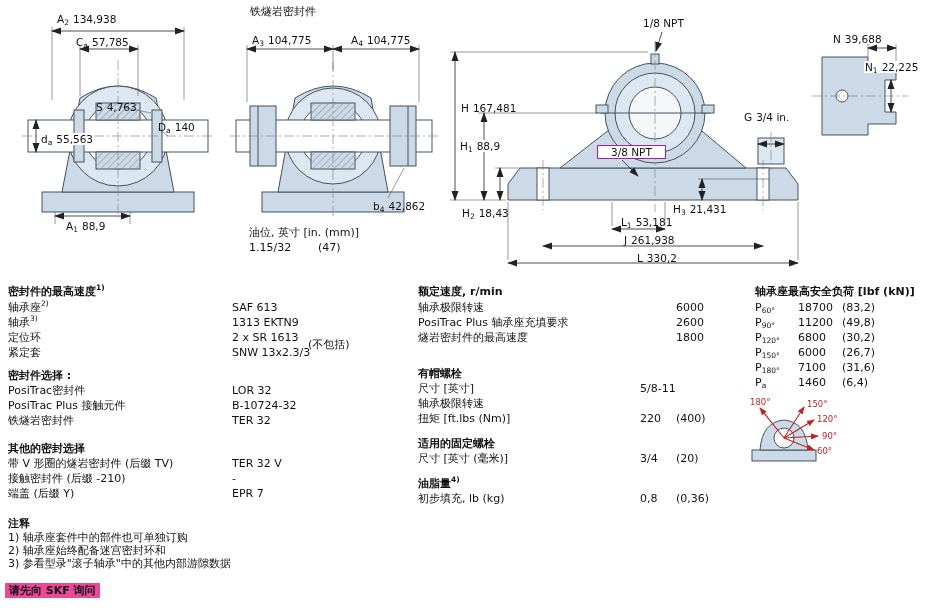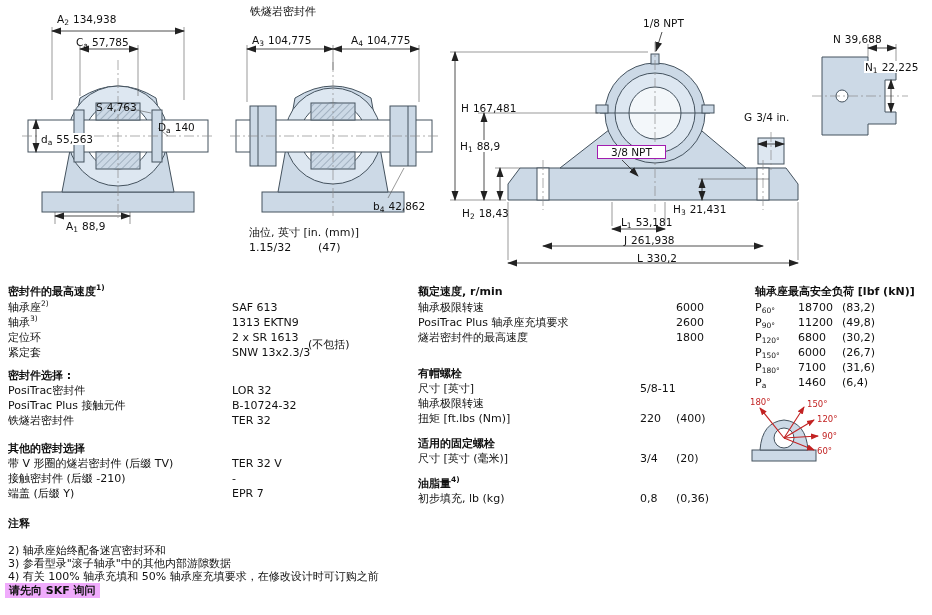--- a/index.html
+++ b/index.html
@@ -7,21 +7,21 @@
   #root{position:relative;width:932px;height:615px;background:#fff;overflow:hidden;font-size:11px}
   .line{position:absolute;white-space:nowrap;line-height:13px}
   .bold{font-weight:bold}
   sup{font-size:7.5px;line-height:0}
   sub{font-size:7.5px;line-height:0;vertical-align:-2px}
   .dim{position:absolute;white-space:nowrap;font-size:10.5px;line-height:12px}
   .dim .v{margin-left:4px}
   .bgw{background:#fff;padding:0 1px}
   .rt{text-align:right}
   .npt-box{position:absolute;font-size:10.5px;line-height:12px;border:1px solid #a21caf;background:#fff;padding:0 13px;white-space:nowrap}
-  .hl{background:#f0abfc;padding:1px 4px;font-weight:bold}
+  .hl{background:#ec4899;padding:1px 4px;font-weight:bold}
   
   .fillA{fill:#ccd9e6;stroke:#44525e;stroke-width:1}
   .fillB{fill:#dde7f1;stroke:#44525e;stroke-width:1}
   .whiteA{fill:#fff;stroke:#44525e;stroke-width:1}
   .whiteB{fill:#f3f7fa;stroke:#44525e;stroke-width:1}
   .hatch{fill:url(#hatchp);stroke:none}
   .cl{stroke:#8a8a8a;stroke-width:0.7;stroke-dasharray:10 3 2 3;fill:none}
   .dl{stroke:#222;stroke-width:0.8;fill:none}
   .ext{stroke:#555;stroke-width:0.6;fill:none}
   .out{stroke:#44525e;stroke-width:1;fill:none}
@@ -268,18 +268,18 @@
       <line x1="40" y1="48" x2="70" y2="60" class="redl" marker-end="url(#mR)"></line>
     </svg>
     <span class="ang" style="left:6px;top:8px">180°</span>
     <span class="ang" style="left:63px;top:10px">150°</span>
     <span class="ang" style="left:73px;top:25px">120°</span>
     <span class="ang" style="left:78px;top:42px">90°</span>
     <span class="ang" style="left:73px;top:57px">60°</span>
   </div>
 
   <div class="line bold" style="left:8px;top:517px">注释</div>
+  <div class="line" style="left:8px;top:531px">1) 轴承座套件中的部件也可单独订购</div>
   <div class="line" style="left:8px;top:544px">2) 轴承座始终配备迷宫密封环和</div>
   <div class="line" style="left:8px;top:557px">3) 参看型录"滚子轴承"中的其他内部游隙数据</div>
-  <div class="line" style="left:8px;top:570px">4) 有关 100% 轴承充填和 50% 轴承座充填要求，在修改设计时可订购之前</div>
   <div class="line" style="left:5px;top:584px"><span class="hl">请先向 SKF 询问</span></div>
 
 </div>
 
 </body></html>

